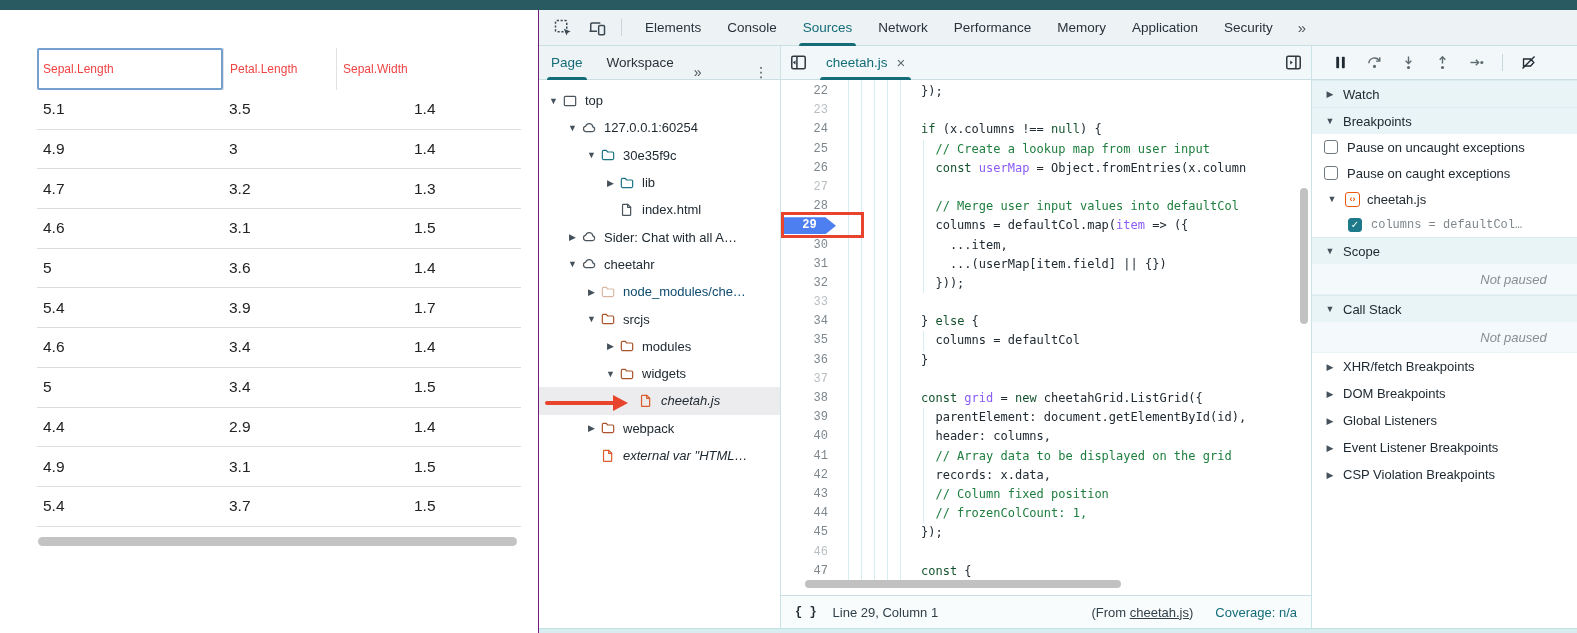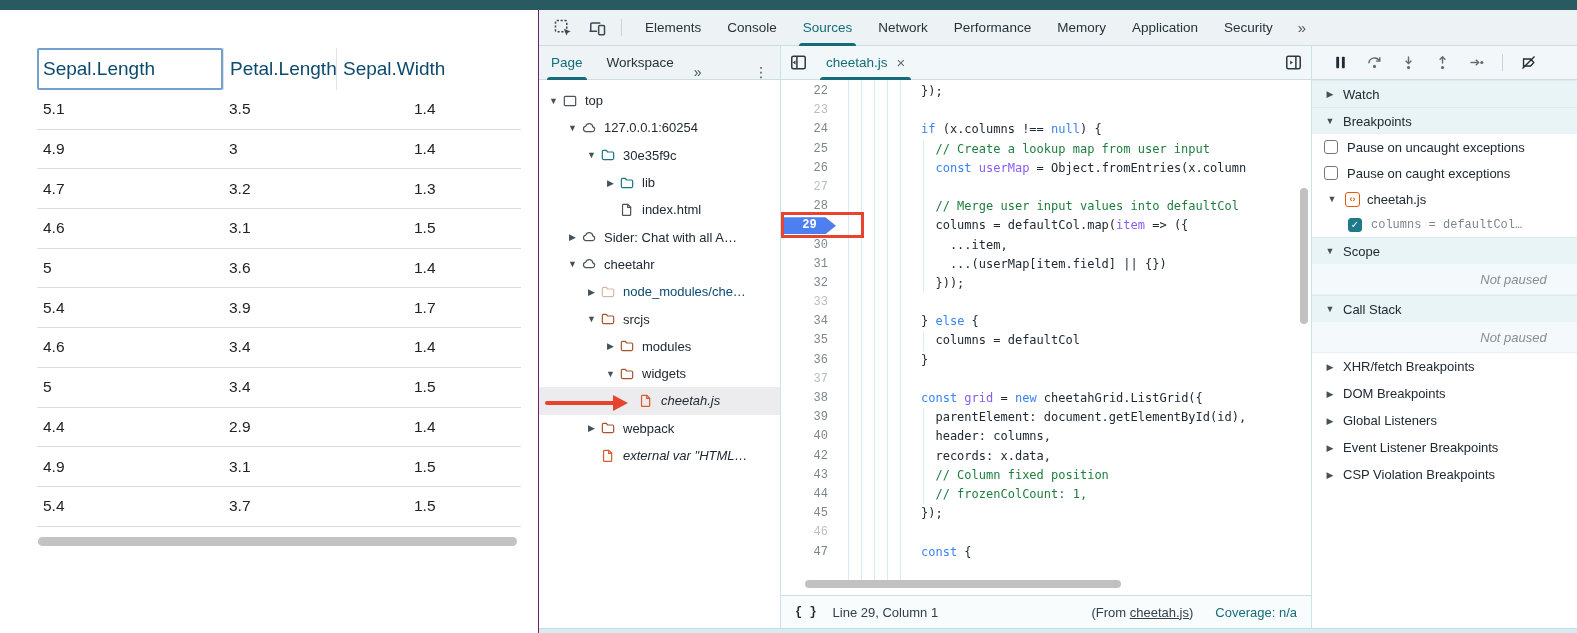--- a/index.html
+++ b/index.html
@@ -5,21 +5,21 @@
 *{margin:0;padding:0;box-sizing:border-box}
 html,body{width:1577px;height:633px;overflow:hidden}
 body{font-family:"Liberation Sans",sans-serif;background:#fff;color:#202a32}
 .screen{position:relative;width:1577px;height:633px;background:#fff}
 .topstripe{position:absolute;left:0;top:0;width:1577px;height:10px;background:#2a5a61}
 
 
 .leftpane{position:absolute;left:0;top:10px;width:522px;height:623px;background:#fff;overflow:hidden}
 .grid{position:absolute;left:37px;top:38px;width:484px}
 .grid-header{display:flex;height:42px;align-items:stretch}
-.gh-cell{width:185px;font-size:19px;color:#0c4a6e;display:flex;align-items:center;padding-left:6px;background:#fff;border-left:1px solid #e2e2e2;overflow:hidden;white-space:nowrap}
+.gh-cell{width:185px;font-size:12px;color:#ef4444;display:flex;align-items:center;padding-left:6px;background:#fff;border-left:1px solid #e2e2e2;overflow:hidden;white-space:nowrap}
 .gh-cell.first{width:186px;border:2px solid #74a0d0;border-radius:2px;padding-left:4px}
 .gh-cell.last{width:113px}
 .grid-body .grid-row{display:flex;height:39.7px;border-bottom:1px solid #dcdcdc;font-size:15.5px;color:#222;align-items:center}
 .gr-cell{width:186px;padding-left:6px;overflow:hidden;white-space:nowrap}
 .gr-cell:nth-child(2){width:185px}
 .gr-cell:nth-child(3){width:113px}
 .hscroll-left{position:absolute;left:38px;top:527px;width:479px;height:9px;border-radius:5px;background:#c3c3c3}
 
 
 .devtools{position:absolute;left:538px;top:10px;width:1177px;height:623px;background:#fff;border-left:1px solid #701a75;display:flex;flex-direction:column}
@@ -60,21 +60,21 @@
 .etab{position:relative;height:34px;display:flex;align-items:center;gap:9px;padding:0 12px;margin-left:6px;font-size:13.5px;color:#136c78}
 .etab .underline{position:absolute;left:6px;right:6px;bottom:0;height:3px;border-radius:3px 3px 0 0;background:#136c78}
 .etab .xclose{color:#5f6b72;font-size:15px}
 .ed-toggle{margin-left:auto;margin-right:8px}
 .ed-content{flex:1;position:relative;overflow:hidden;background:#fff;padding-top:2px}
 .gutline{position:absolute;top:0;bottom:12px;width:1px;background:#d6edf1;z-index:0}
 .crow{position:relative;display:flex;height:19.2px;line-height:19.2px;font-family:"Liberation Mono","DejaVu Sans Mono",monospace;font-size:12px;z-index:1}
 .cnum{width:56px;flex:none;text-align:right;padding-right:9px;color:#7d868c}
 .cnum.empty{color:#b8bfc3}
 .ccode{padding-left:84px;white-space:pre;color:#202a32;overflow:hidden}
-.ccode .k{color:#3b82f6}
+.ccode .k{color:#14532d}
 .ccode .c{color:#1e7e3e}
 .ccode .v{color:#8b5cf6}
 .iguide{position:absolute;left:142px;top:0;bottom:0;width:1px;background:#d6edf1}
 .bp-badge{position:absolute;left:2px;top:1px;width:53px;height:17px;background:#4d7ff0;clip-path:polygon(0 0,80% 0,100% 50%,80% 100%,0 100%);color:#fff;font-weight:bold;text-align:center;line-height:17px;font-size:12px;z-index:3}
 .anno-rect{position:absolute;left:0;top:-4px;width:83px;height:26px;border:3px solid #e8432c;z-index:4}
 .ed-vscroll{position:absolute;right:3px;top:108px;width:8px;height:136px;border-radius:4px;background:#c1c1c1;z-index:5}
 .ed-hscroll{position:absolute;left:24px;bottom:7px;width:316px;height:8px;border-radius:4px;background:#c1c1c1;z-index:5}
 .ed-status{height:33px;flex:none;border-top:1px solid #cadfe3;background:#f8fcfd;display:flex;align-items:center;font-size:13px;color:#32404a;padding:0 14px}
 .bracket-btn{font-family:"Liberation Mono",monospace;font-weight:bold;font-size:12px;margin-right:16px;color:#202a32}
 .from-note{margin-left:auto}
@@ -472,20 +472,25 @@
                 <span class="cnum">39</span>
                 <div class="iguide"></div>
                 <pre class="ccode"><span>  parentElement: document.getElementById(id),</span></pre>
               </div>
               <div class="crow">
                 <span class="cnum">40</span>
                 <div class="iguide"></div>
                 <pre class="ccode"><span>  header: columns,</span></pre>
               </div>
               <div class="crow">
+                <span class="cnum">41</span>
+                <div class="iguide"></div>
+                <pre class="ccode"><span class="c">  // Array data to be displayed on the grid</span></pre>
+              </div>
+              <div class="crow">
                 <span class="cnum">42</span>
                 <div class="iguide"></div>
                 <pre class="ccode"><span>  records: x.data,</span></pre>
               </div>
               <div class="crow">
                 <span class="cnum">43</span>
                 <div class="iguide"></div>
                 <pre class="ccode"><span class="c">  // Column fixed position</span></pre>
               </div>
               <div class="crow">

